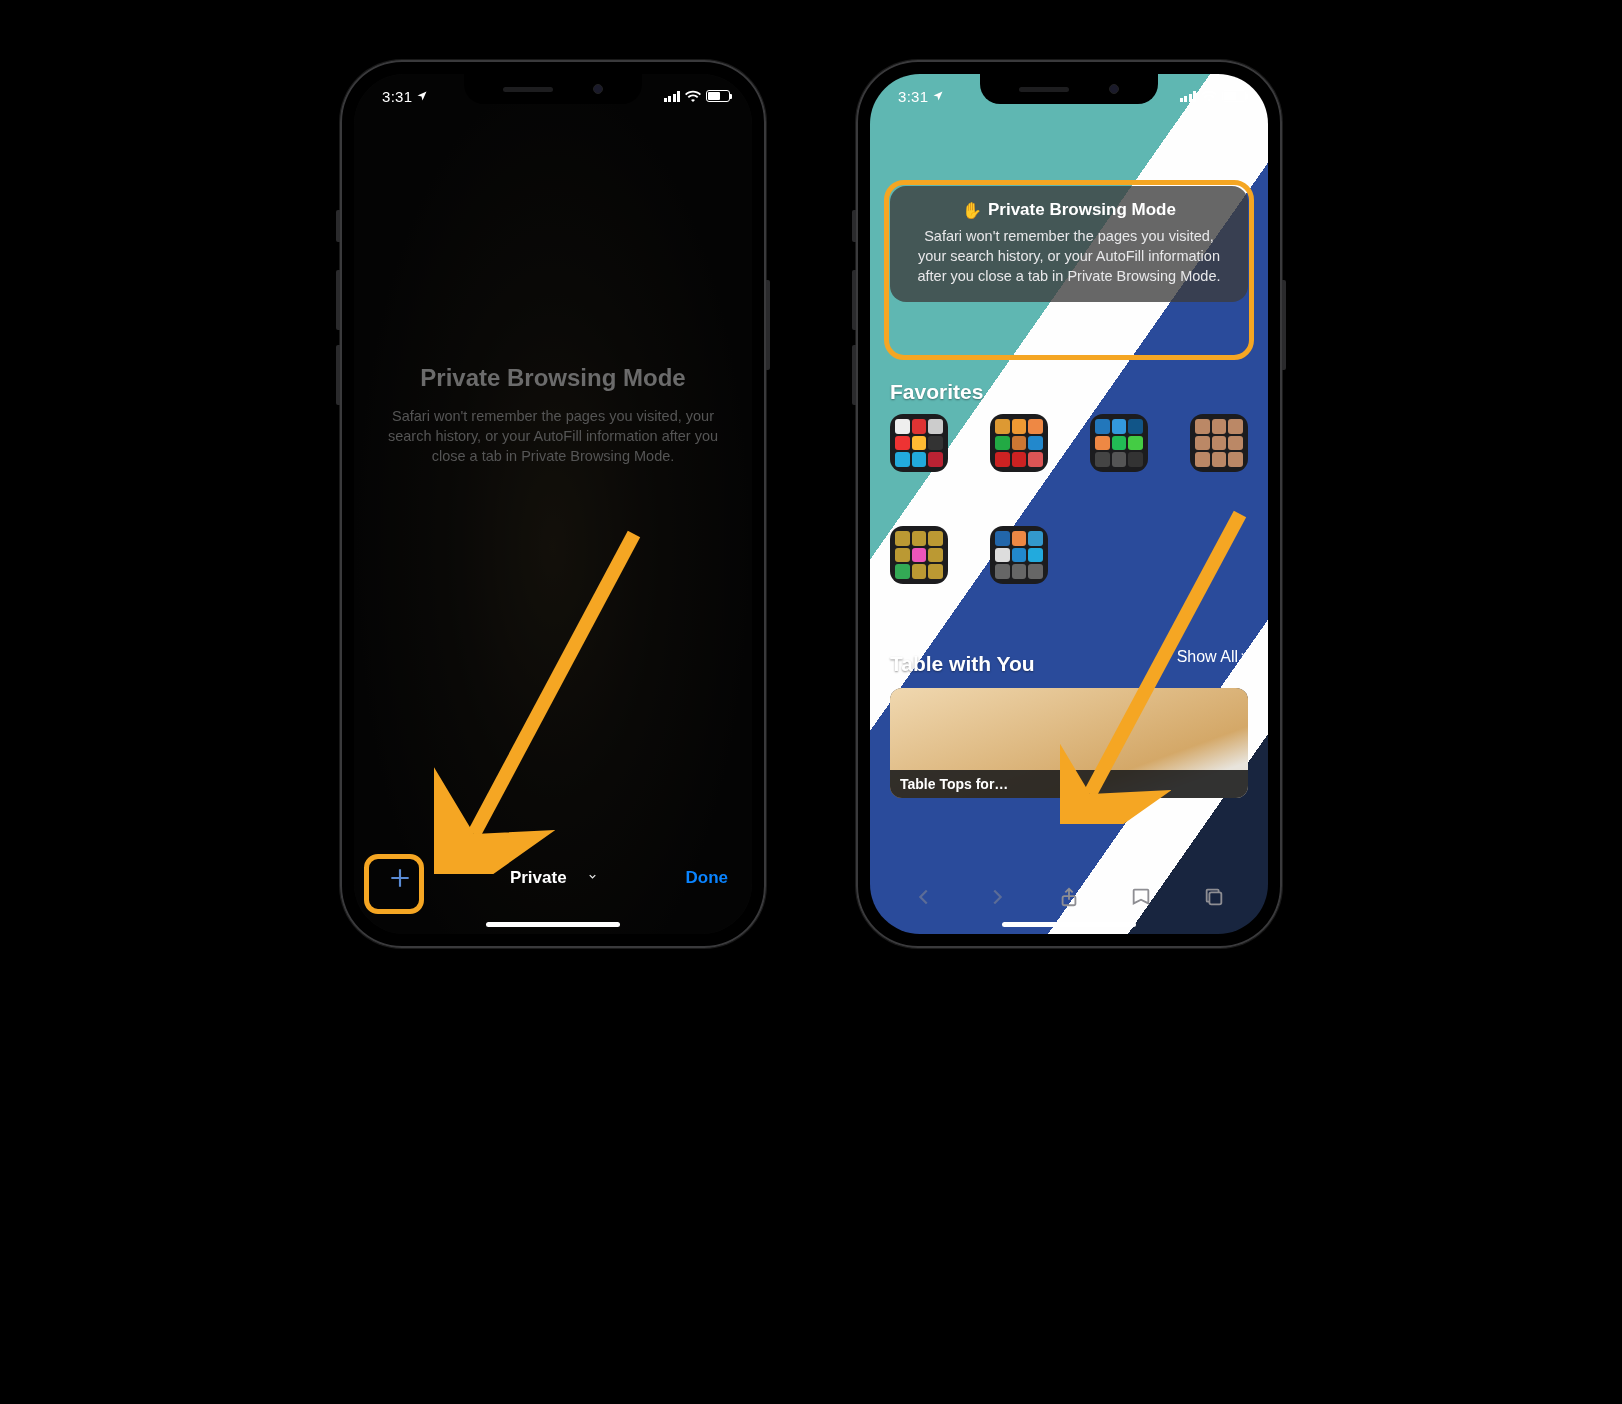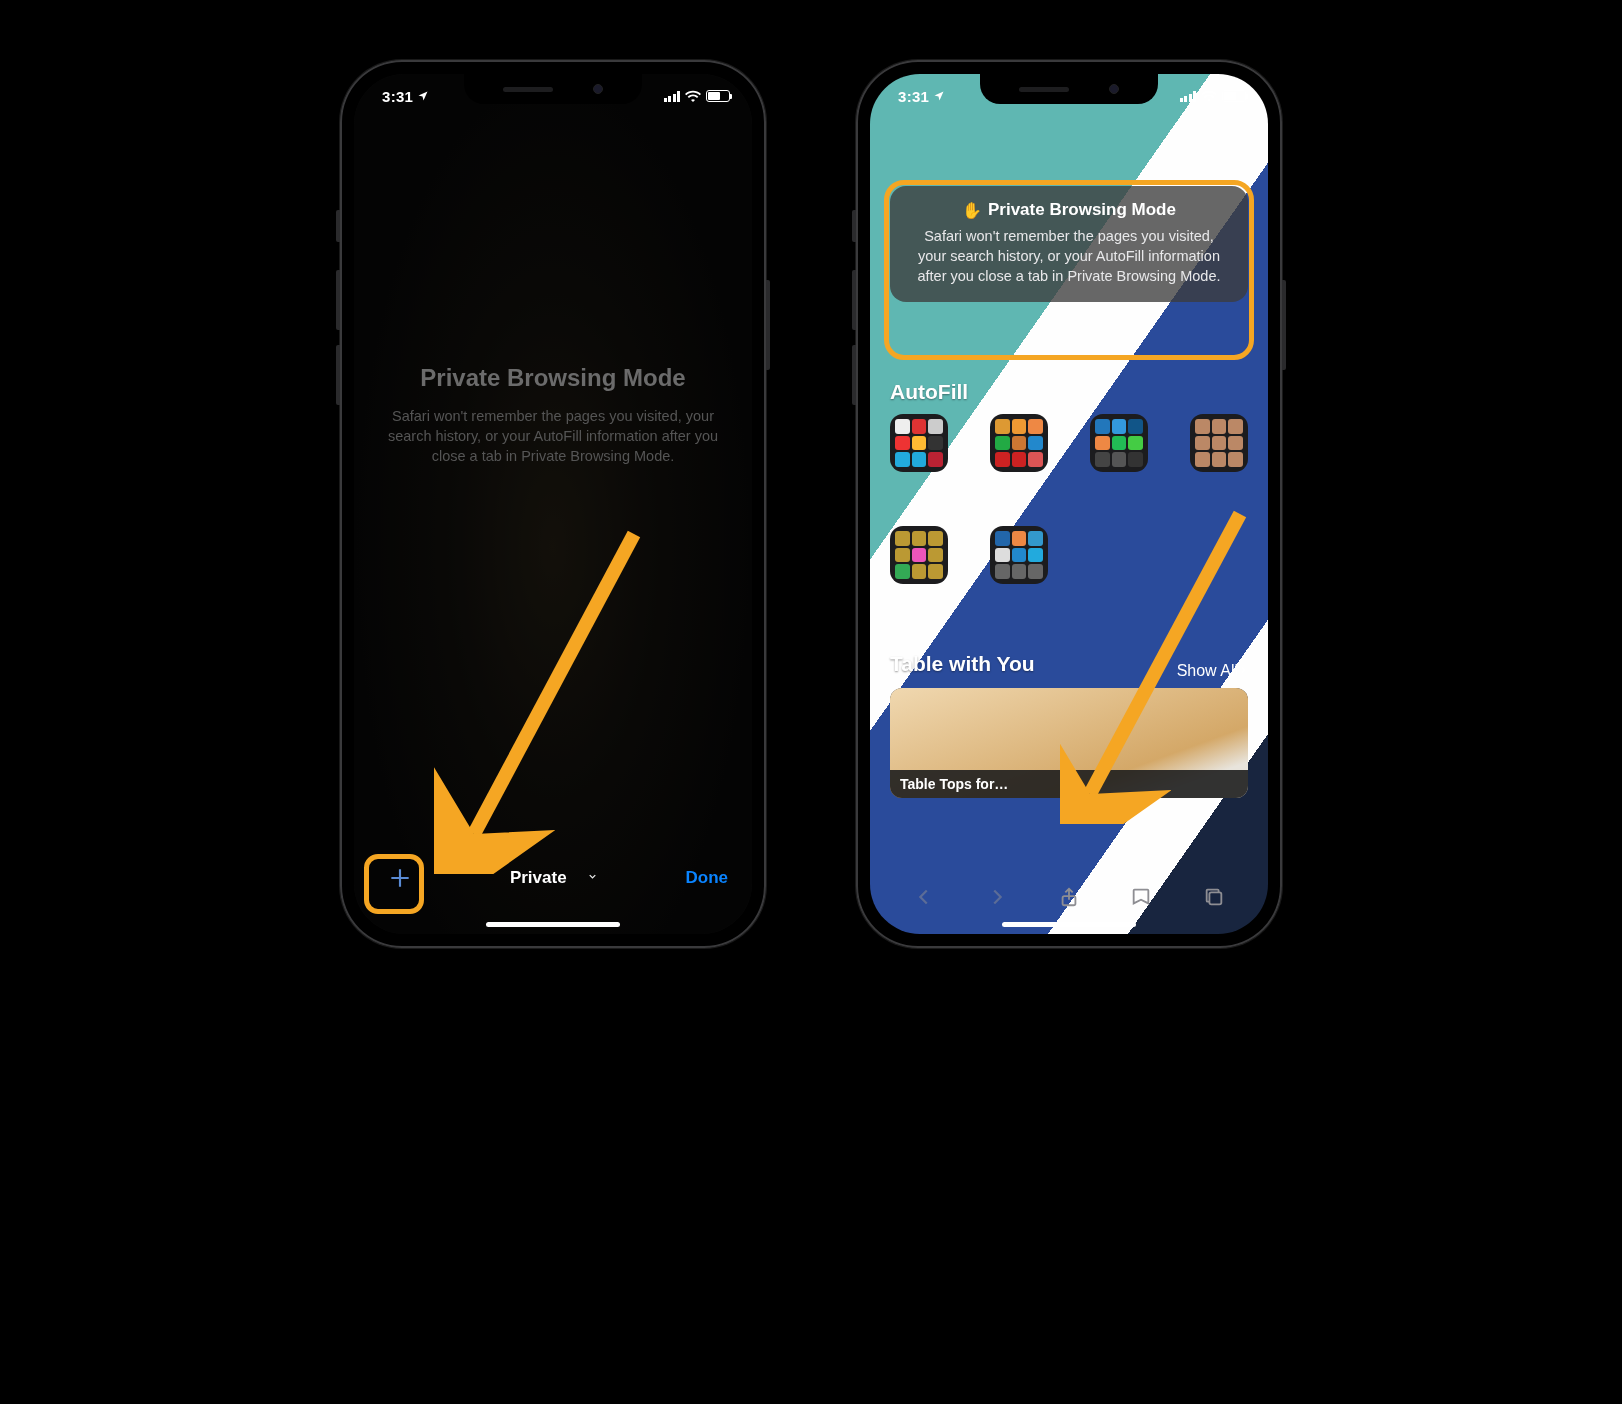--- a/index.html
+++ b/index.html
@@ -68,21 +68,21 @@
 
   .status-bar {
     position: relative;
     height: 44px;
     display: flex;
     justify-content: space-between;
     align-items: center;
     padding: 0 22px 0 28px;
     color: #fff;
     font-size: 15px;
-    font-weight: 700;
+    font-weight: 400;
     z-index: 40;
   }
   .status-left { display:flex; align-items:center; gap:4px; letter-spacing:0.3px;}
   .status-right { display:flex; align-items:center; gap:5px; }
   .loc-arrow { display:inline-block; transform: rotate(0deg); }
   .sig-bars { display:flex; align-items:flex-end; gap:1.5px; height:11px;}
   .sig-bars i { width:3px; background:#fff; display:block;}
   .sig-bars i:nth-child(1){height:4px} .sig-bars i:nth-child(2){height:6px}
   .sig-bars i:nth-child(3){height:8px} .sig-bars i:nth-child(4){height:11px}
   .wifi-ic { width:16px; height:12px; }
@@ -192,21 +192,21 @@
 
   .p-e i:nth-child(1){background:#b93}.p-e i:nth-child(2){background:#b93}.p-e i:nth-child(3){background:#b93}
   .p-e i:nth-child(4){background:#b93}.p-e i:nth-child(5){background:#e5b}.p-e i:nth-child(6){background:#b93}
   .p-e i:nth-child(7){background:#3a5}.p-e i:nth-child(8){background:#b93}.p-e i:nth-child(9){background:#b93}
 
   .p-f i:nth-child(1){background:#26a}.p-f i:nth-child(2){background:#e84}.p-f i:nth-child(3){background:#39c}
   .p-f i:nth-child(4){background:#ddd}.p-f i:nth-child(5){background:#28c}.p-f i:nth-child(6){background:#2ad}
   .p-f i:nth-child(7){background:#666}.p-f i:nth-child(8){background:#666}.p-f i:nth-child(9){background:#666}
 
   .showall {
-    position:absolute; top:588px; right:20px;
+    position:absolute; top:574px; right:20px;
     color:#fff; font-size:16px; font-weight:500;
     display:flex; align-items:center; gap:0;
     z-index:20;
   }
 
   .swy-row {
     position:absolute; top:614px; left:20px; right:20px;
     display:flex; gap:16px; z-index:20;
   }
   .swy-card {
@@ -364,21 +364,21 @@
 
     <div class="notice-hl"></div>
     <div class="notice-card">
       <div class="notice-title">
         <span class="hand">✋</span>
         <span>Private Browsing Mode</span>
       </div>
       <div class="notice-desc">Safari won't remember the pages you visited, your search history, or your AutoFill information after you close a tab in Private Browsing Mode.</div>
     </div>
 
-    <div class="section-h fav-h">AutoFill</div>
+    <div class="section-h fav-h">Favorites</div>
 
     <div class="fav-grid">
       <div class="fav-item p-a">
           <i></i>
           <i></i>
           <i></i>
           <i></i>
           <i></i>
           <i></i>
           <i></i>

